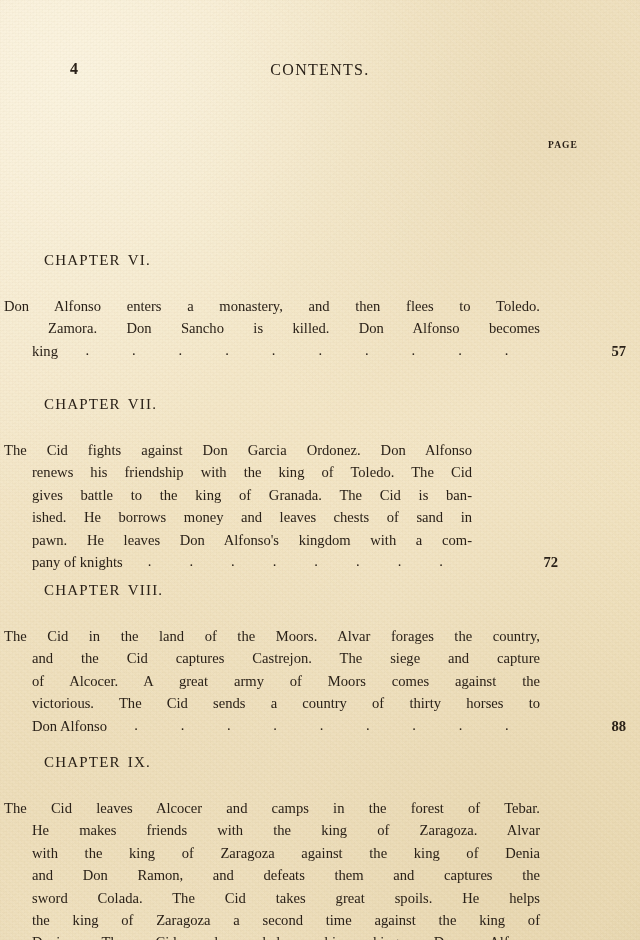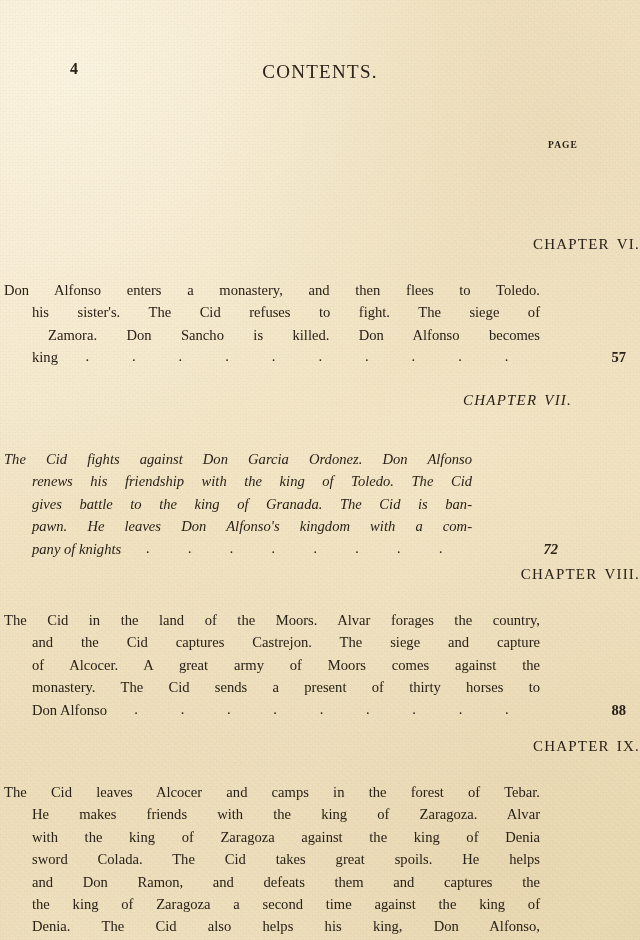--- a/index.html
+++ b/index.html
@@ -65,44 +65,44 @@
     font-size: 16px;
     font-weight: bold;
     letter-spacing: .3px;
   }
   .head-title {
     position: absolute;
     left: 0;
     top: 1px;
     width: 640px;
     text-align: center;
-    font-size: 19px;
+    font-size: 16px;
     letter-spacing: 1.3px;
   }
 
   
   .page-label {
     position: absolute;
     top: 140px;
     left: 541px;
     width: 44px;
     text-align: center;
     font-size: 9.5px;
     font-weight: bold;
     letter-spacing: 1.1px;
   }
 
   
   .toc { position: absolute; top: 118px; left: 0; width: 640px; }
 
   .chapter-heading {
-    text-align: right;
+    text-align: left;
     font-size: 15px;
     letter-spacing: 1.2px;
-    margin: 0;
+    margin: 16px;
     padding-left: 28px;
   }
   .chapter-heading .numeral { margin-left: 7px; }
 
   .entry-body {
     margin: 0;
     padding: 0 100px 0 32px;
     font-size: 14.6px;
     line-height: 22.4px;
     text-indent: -28px;
@@ -167,21 +167,20 @@
       <div class="head-title">CONTENTS.</div>
     </div>
 
     <div class="page-label">PAGE</div>
 
     <div class="toc" id="toc-root">
         <div class="entry" style="position: absolute; top: 118px; left: 0px; width: 640px;">
           <div class="chapter-heading"><span>CHAPTER</span><span class="numeral">VI.</span></div>
           <div class="entry-body" style="margin-top: 26px;">
             <div class="line just" style="text-indent: 0px; margin-left: -28px; width: calc(100% + 28px);">Don Alfonso enters a monastery, and then flees to Toledo.</div>
-            <div class="line just" style="text-indent: 0px;">his sister's.   The Cid refuses to fight.   The siege of</div>
             <div class="line just" style="text-indent: 0px; margin-left: 16px;">Zamora.   Don Sancho is killed.   Don Alfonso becomes</div>
             <div class="leader-line">
               <div class="leader-row">
                 <span class="leader-text">king</span>
                 <span class="dots">
                   <span>.</span>
                   <span>.</span>
                   <span>.</span>
                   <span>.</span>
                   <span>.</span>
@@ -189,26 +188,27 @@
                   <span>.</span>
                   <span>.</span>
                   <span>.</span>
                   <span>.</span>
                 </span>
               </div>
               <span class="pagenum">57</span>
             </div>
           </div>
         </div>
-        <div class="entry" style="position: absolute; top: 274px; left: 0px; width: 572px; font-style: italic;">
+        <div class="entry" style="position: absolute; top: 262px; left: 0px; width: 572px;">
           <div class="chapter-heading"><span>CHAPTER</span><span class="numeral">VII.</span></div>
-          <div class="entry-body" style="margin-top: 39px;">
+          <div class="entry-body" style="margin-top: 26px;">
             <div class="line just" style="text-indent: 0px; margin-left: -28px; width: calc(100% + 28px);">The Cid fights against Don Garcia Ordonez.   Don Alfonso</div>
             <div class="line just" style="text-indent: 0px;">renews his friendship with the king of Toledo.   The Cid</div>
             <div class="line just" style="text-indent: 0px;">gives battle to the king of Granada.   The Cid is ban-</div>
+            <div class="line just" style="text-indent: 0px;">ished.   He borrows money and leaves chests of sand in</div>
             <div class="line just" style="text-indent: 0px;">pawn.   He leaves Don Alfonso's kingdom with a com-</div>
             <div class="leader-line">
               <div class="leader-row">
                 <span class="leader-text">pany of knights</span>
                 <span class="dots">
                   <span>.</span>
                   <span>.</span>
                   <span>.</span>
                   <span>.</span>
                   <span>.</span>
@@ -220,21 +220,21 @@
               <span class="pagenum">72</span>
             </div>
           </div>
         </div>
         <div class="entry" style="position: absolute; top: 448px; left: 0px; width: 640px;">
           <div class="chapter-heading"><span>CHAPTER</span><span class="numeral">VIII.</span></div>
           <div class="entry-body" style="margin-top: 26px;">
             <div class="line just" style="text-indent: 0px; margin-left: -28px; width: calc(100% + 28px);">The Cid in the land of the Moors.   Alvar forages the country,</div>
             <div class="line just" style="text-indent: 0px;">and the Cid captures Castrejon.   The siege and capture</div>
             <div class="line just" style="text-indent: 0px;">of Alcocer.   A great army of Moors comes against the</div>
-            <div class="line just" style="text-indent: 0px;">monastery.   The Cid sends a present of thirty horses to</div>
+            <div class="line just" style="text-indent: 0px;">victorious.   The Cid sends a country of thirty horses to</div>
             <div class="leader-line">
               <div class="leader-row">
                 <span class="leader-text">Don Alfonso</span>
                 <span class="dots">
                   <span>.</span>
                   <span>.</span>
                   <span>.</span>
                   <span>.</span>
                   <span>.</span>
                   <span>.</span>
@@ -246,22 +246,22 @@
               <span class="pagenum">88</span>
             </div>
           </div>
         </div>
         <div class="entry" style="position: absolute; top: 620px; left: 0px; width: 640px;">
           <div class="chapter-heading"><span>CHAPTER</span><span class="numeral">IX.</span></div>
           <div class="entry-body" style="margin-top: 26px;">
             <div class="line just" style="text-indent: 0px; margin-left: -28px; width: calc(100% + 28px);">The Cid leaves Alcocer and camps in the forest of Tebar.</div>
             <div class="line just" style="text-indent: 0px;">He makes friends with the king of Zaragoza.   Alvar</div>
             <div class="line just" style="text-indent: 0px;">with the king of Zaragoza against the king of Denia</div>
+            <div class="line just" style="text-indent: 0px;">and Don Ramon, and defeats them and captures the</div>
             <div class="line just" style="text-indent: 0px;">sword Colada.   The Cid takes great spoils.   He helps</div>
-            <div class="line just" style="text-indent: 0px;">and Don Ramon, and defeats them and captures the</div>
             <div class="line just" style="text-indent: 0px;">the king of Zaragoza a second time against the king of</div>
             <div class="line just" style="text-indent: 0px;">Denia.   The Cid also helps his king, Don Alfonso,</div>
           </div>
         </div>
       </div>
 
   </div>
 </div>
 
 </body></html>

